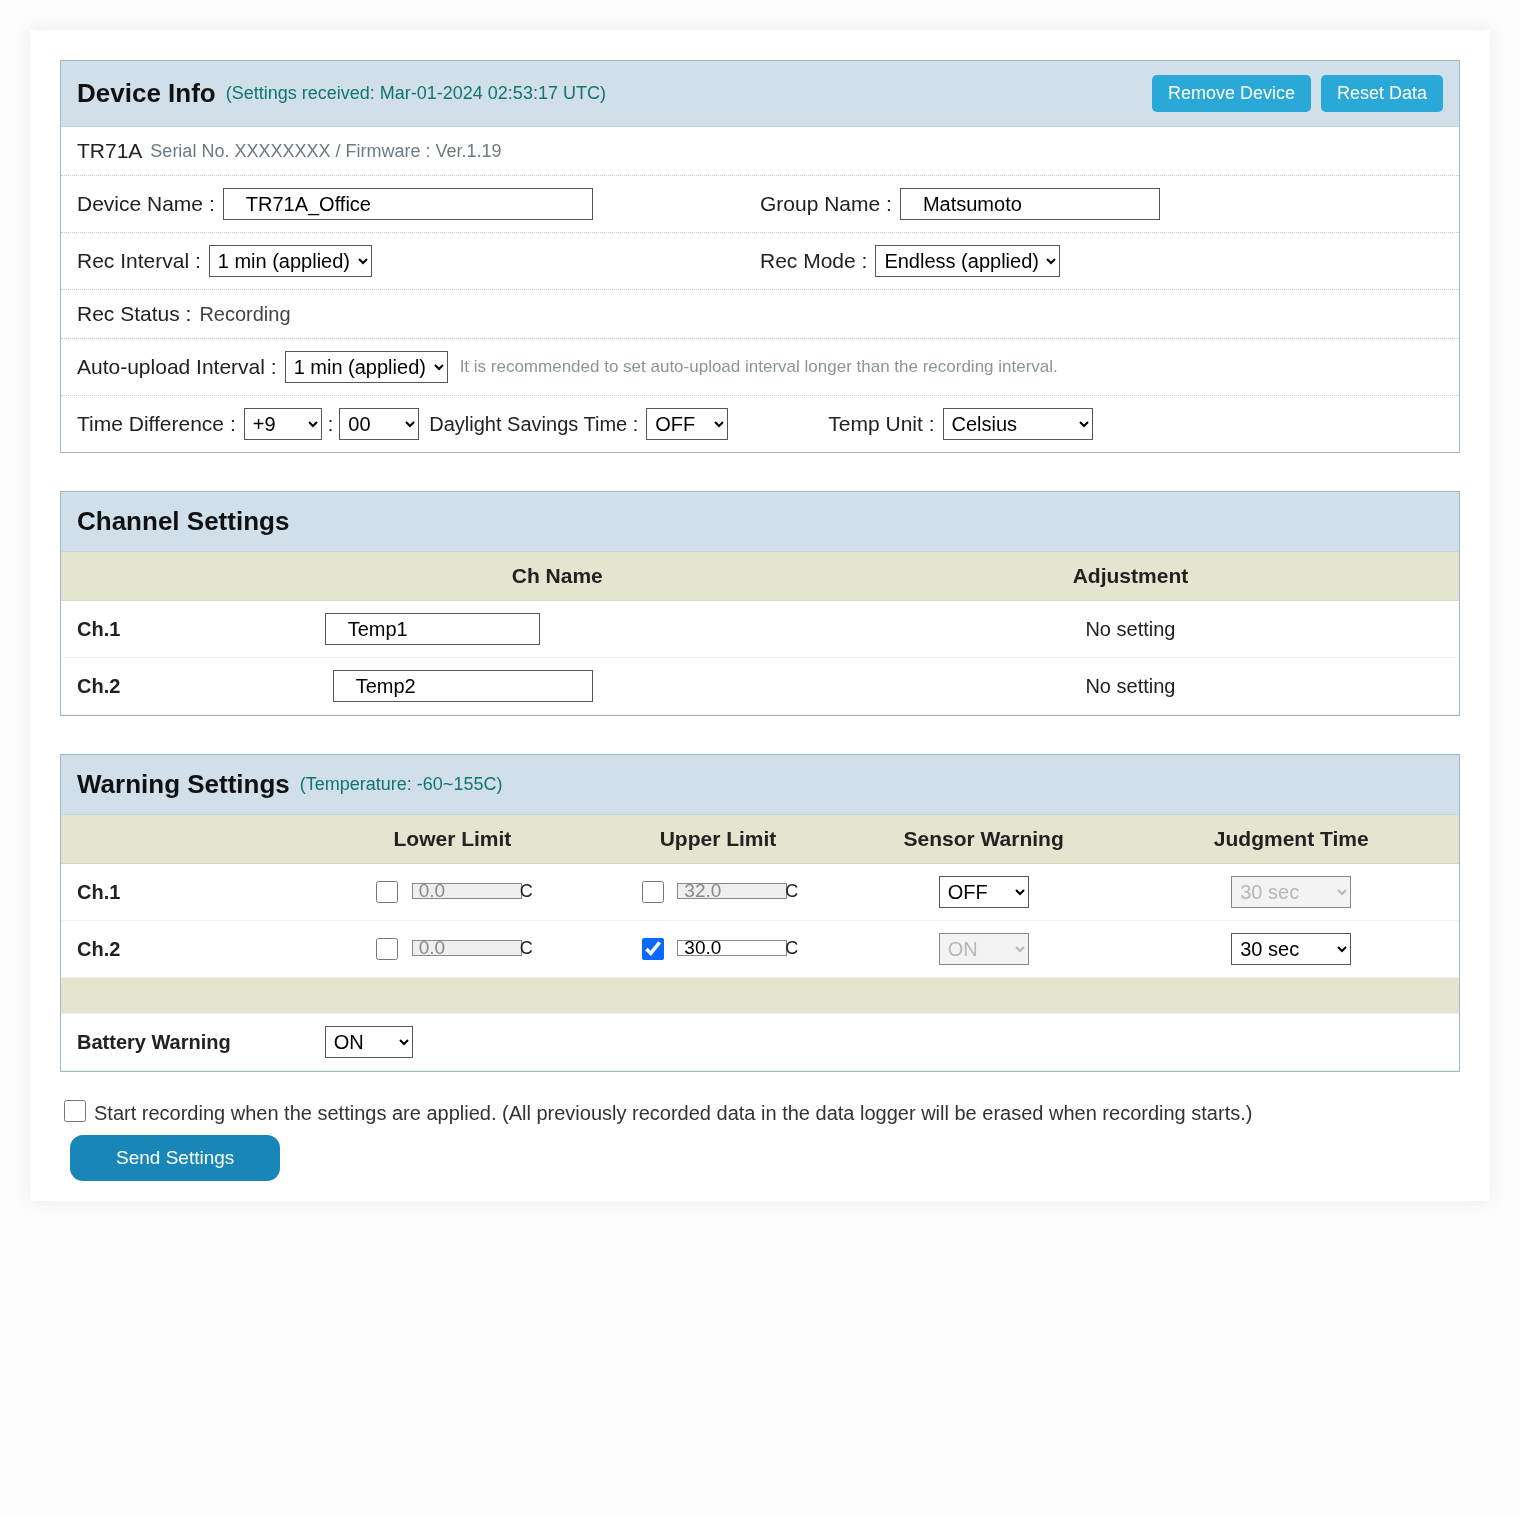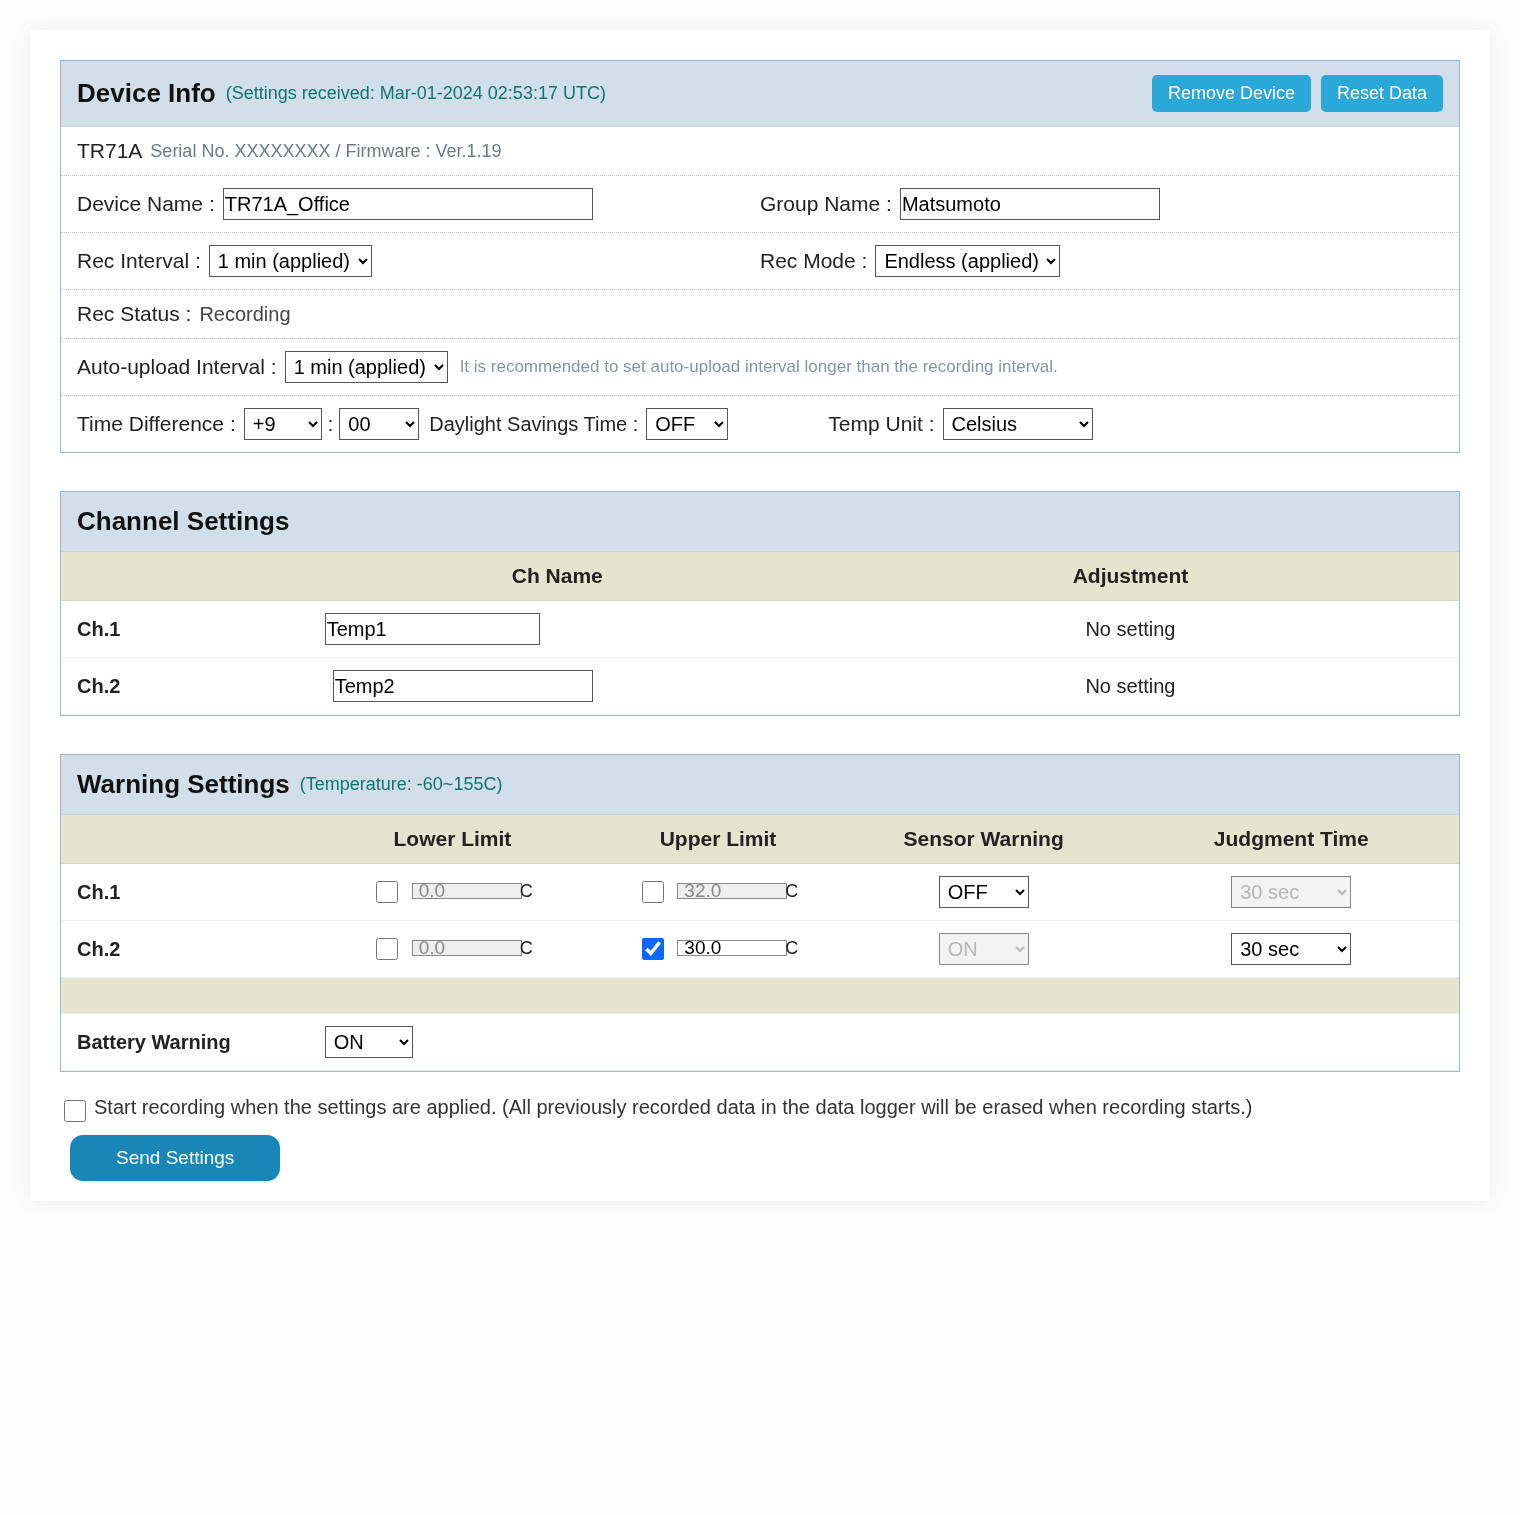--- a/index.html
+++ b/index.html
@@ -67,21 +67,21 @@
     font-weight: normal;
     font-size: 21px;
     margin-right: 8px;
   }
   .label-muted { color: #6d7a84; font-size: 18px; }
   .col-half { flex: 0 0 50%; display: flex; align-items: center; }
   .text-input {
     border: 1px solid #555;
     background: #fff;
     font-size: 20px;
-    padding: 2px 1px;
+    padding: 2px 22px;
     height: 32px;
   }
   .select {
     border: 1px solid #555;
     background: #fff;
     font-size: 20px;
     height: 32px;
     padding: 2px 4px;
   }
   .hint {
@@ -125,21 +125,21 @@
   }
   .input-small.disabled { background: #efefef; color: #888; }
   .unit-c { margin-left: -2px; font-size: 18px; }
   .chk {
     width: 22px; height: 22px; vertical-align: middle; margin-right: 8px;
     accent-color: #0a68ff;
   }
   .select.disabled { background: #efefef; color: #999; }
   .footer-row {
     display: flex;
-    align-items: flex-start;
+    align-items: flex-end;
     margin: 24px 0 10px;
     font-size: 20px;
     color: #333;
   }
   .footer-row .chk { margin-top: 4px; }
 </style>
 </head>
 <body>
 
 <div class="page">

